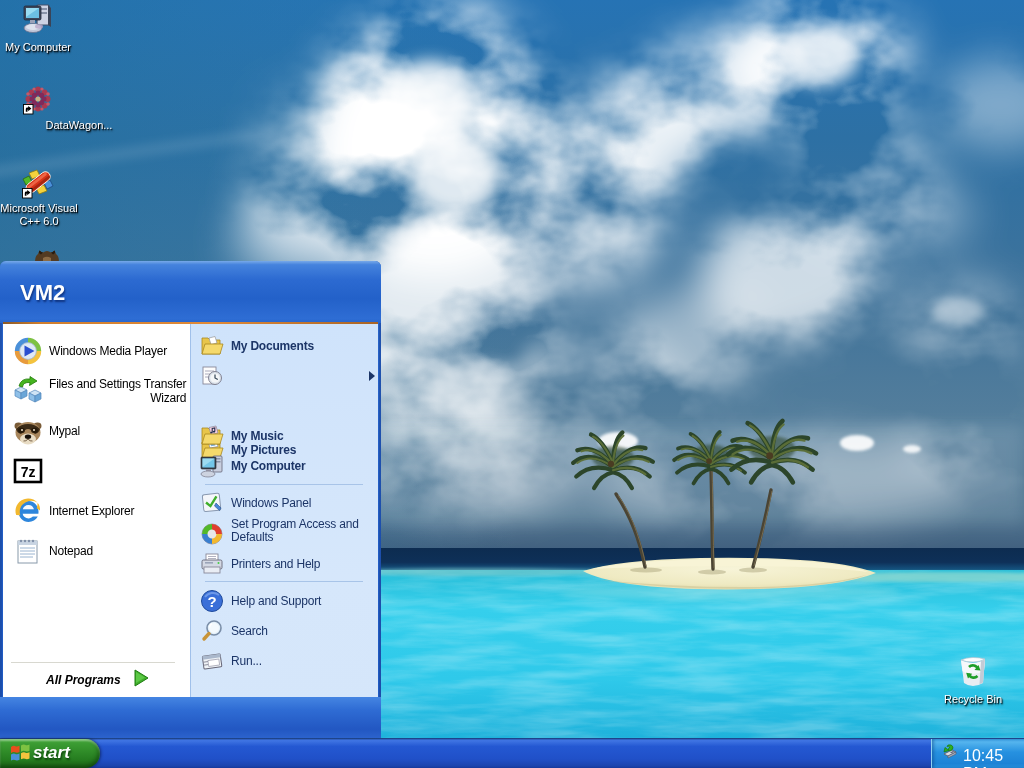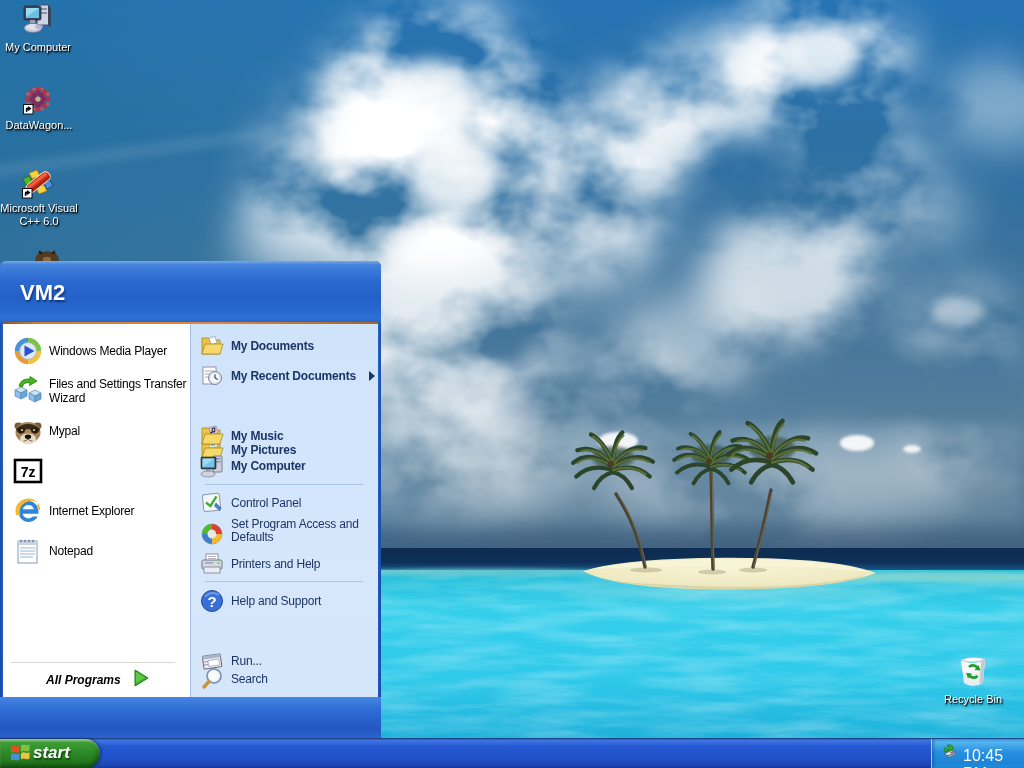--- a/index.html
+++ b/index.html
@@ -19,21 +19,21 @@
  background:linear-gradient(90deg,#8a5a28,#cf7e2e 10%,#e08a38 55%,#a86426 100%);}
 #mbody{position:absolute;left:3px;top:63px;width:375px;height:634px;}
 #lcol{position:absolute;left:0;top:0;width:187px;height:634px;background:#fff;}
 #rcol{position:absolute;left:187px;top:0;width:188px;height:634px;background:#d4e6fa;
  border-left:1px solid #a0c0ea;box-sizing:border-box;
  background:linear-gradient(180deg,#cfe3fb 0,#d6e7fb 40%,#d3e4f9 100%);}
 #mfoot{position:absolute;left:0;top:436px;width:381px;height:43px;
  background:linear-gradient(180deg,#4585e2 0,#2f6cd4 30%,#2257c2 75%,#2e66cf 100%);}
 .litem{position:absolute;left:8px;width:178px;height:40px;color:#000;font-size:12px;letter-spacing:-0.2px;}
 .litem .ic{position:absolute;left:2px;top:5px;width:30px;height:30px;}
-.litem .tx{position:absolute;left:38px;top:0;height:40px;display:flex;align-items:center;line-height:14px;}
+.litem .tx{position:absolute;left:38px;top:0;height:40px;display:flex;align-items:center;line-height:14px;text-align:right;}
 .ritem{position:absolute;left:4px;width:180px;height:30px;color:#1c3567;font-size:12px;letter-spacing:-0.2px;}
 .ritem .ic{position:absolute;left:5px;top:3px;width:24px;height:24px;}
 .ritem .tx{position:absolute;left:36px;top:0;height:30px;display:flex;align-items:center;line-height:13px;}
 .rbold{font-weight:bold;}
 .rsep{position:absolute;left:14px;width:158px;height:1px;background:#a8c4e8;}
 .lsep{position:absolute;left:8px;width:164px;height:1px;background:#d8d8d0;}
 
 #taskbar{position:absolute;left:0;top:738px;width:1024px;height:30px;
  background:linear-gradient(180deg,#14356e 0,#3e73e2 7%,#3e73e2 10%,#2458d2 28%,#2050c8 70%,#1b44ae 93%,#16389a 100%);}
 #startbtn{position:absolute;left:0;top:739px;width:100px;height:29px;border-radius:0 15px 15px 0;
@@ -261,21 +261,21 @@
       <circle cx="25" cy="19" r="1.8"></circle>
   <circle cx="11" cy="4" r="1.6"></circle>
       <circle cx="19" cy="4" r="1.6"></circle>
   <circle cx="11" cy="24" r="1.6"></circle>
       <circle cx="19" cy="24" r="1.6"></circle>
  </g>
  <circle cx="15" cy="14" r="2.6" fill="#c8b284"></circle>
  <rect x="0.5" y="19.5" width="9.5" height="9.5" fill="#fff" stroke="#000" stroke-width="0.9"></rect>
  <path d="M2.8 26.8 L2.8 24 Q2.8 22.6 4.4 22.6 L5.2 22.6 L5.2 21 L8.4 23.6 L5.2 26.2 L5.2 24.6 L4.8 24.6 Q4.5 24.6 4.5 25 L4.5 26.8 Z" fill="#000"></path>
 </svg>
-<div class="dlabel" style="left:0px;top:119px;width:78px;">DataWagon...</div>
+<div class="dlabel" style="left:0px;top:119px;width:78px;padding-left:40px;">DataWagon...</div>
 <svg class="abs" style="left:20px;top:169px;" width="36" height="30" viewBox="0 0 36 30">
  <path d="M9 4 L17 1 L20 7 L12 10 Z" fill="#f5d23c" stroke="#8a7a14" stroke-width="0.8"></path>
  <path d="M3 10 L9 7 L12 13 L6 16 Z" fill="#52b829" stroke="#2a6a10" stroke-width="0.8"></path>
  <path d="M24 14 L30 11 L33 17 L27 20 Z" fill="#4a90d9" stroke="#1c4a80" stroke-width="0.8"></path>
  <path d="M16 19 L24 16 L27 22 L19 25 Z" fill="#f5d23c" stroke="#8a7a14" stroke-width="0.8"></path>
  <g transform="rotate(-38 18 13)">
   <rect x="4" y="8.5" width="28" height="9.6" rx="4.8" fill="#d83418" stroke="#f8f6ea" stroke-width="0.9"></rect>
   <rect x="6" y="10" width="24" height="2.8" rx="1.4" fill="#f06a4a" opacity="0.9"></rect>
   <rect x="5" y="14.6" width="26" height="2.6" rx="1.3" fill="#a02410" opacity="0.85"></rect>
  </g>
@@ -409,21 +409,20 @@
      <rect x="3" y="3" width="13" height="17" fill="#fdfdfd" stroke="#889" stroke-width="0.9"></rect>
      <g stroke="#aab" stroke-width="1">
               <line x1="5" y1="7" x2="14" y2="7"></line>
               <line x1="5" y1="10" x2="14" y2="10"></line>
               <line x1="5" y1="13" x2="11" y2="13"></line>
             </g>
      <circle cx="15" cy="14" r="6.5" fill="#dde4ec" stroke="#778" stroke-width="0.9"></circle>
      <circle cx="15" cy="14" r="4.6" fill="#f4f6f8"></circle>
      <path d="M15 10.5 L15 14 L17.8 15.5" stroke="#345" stroke-width="1.2" fill="none"></path>
     </svg>
-    <div class="tx">My Recent Documents</div>
     <div style="position:absolute;left:174px;top:10px;width:0;height:0;border-left:6px solid #1c3567;border-top:5px solid transparent;border-bottom:5px solid transparent;"></div>
    </div>
    <div class="ritem rbold" style="top:67px;margin-top:44px;">
     <svg class="ic" viewBox="0 0 24 24">
      <path d="M2 8 L2 20 L20 20 L20 6 L10 6 L8 4 L2 4 Z" fill="#e8c54a" stroke="#a88820" stroke-width="0.8"></path>
      <path d="M8 3 L16 1.5 L18 8.5 L10 10 Z" fill="#fff" stroke="#889" stroke-width="0.7"></path>
      <path d="M10 4.5 L13.5 3.8 L15.5 7.5 L11 8.3 Z" fill="#7fb2e0"></path>
      <path d="M2 20 L5 10 L23 10 L20 20 Z" fill="#f5d96b" stroke="#a88820" stroke-width="0.8"></path>
     </svg>
     <div class="tx">My Pictures</div>
@@ -452,21 +451,21 @@
     </svg>
     <div class="tx">My Computer</div>
    </div>
    <div class="rsep" style="top:160px;"></div>
    <div class="ritem" style="top:164px;">
     <svg class="ic" viewBox="0 0 24 24">
      <rect x="3" y="3" width="17" height="17" rx="2" fill="#f4f6fa" stroke="#8898b0" stroke-width="1" transform="rotate(-6 11 11)"></rect>
      <path d="M6 11 L10 15 L17 6" stroke="#3fae2a" stroke-width="2.4" fill="none" transform="rotate(-6 11 11)"></path>
      <path d="M16 12 L21 17 L19.5 19.5 L14.5 15 Z" fill="#4a86d8" stroke="#26508c" stroke-width="0.6"></path>
     </svg>
-    <div class="tx">Control Panel</div>
+    <div class="tx">Windows Panel</div>
    </div>
    <div class="ritem" style="top:192px;height:37px;">
     <svg class="ic" viewBox="0 0 24 24" style="top:6px;">
      <circle cx="12" cy="12" r="10" fill="#e8e8e8" stroke="#889" stroke-width="0.8"></circle>
      <path d="M12 2 A10 10 0 0 1 22 12 L16 12 A4.5 4.5 0 0 0 12 7.5 Z" fill="#e03e2e"></path>
      <path d="M22 12 A10 10 0 0 1 12 22 L12 16.5 A4.5 4.5 0 0 0 16.5 12 Z" fill="#f2b82e"></path>
      <path d="M12 22 A10 10 0 0 1 2 12 L7.5 12 A4.5 4.5 0 0 0 12 16.5 Z" fill="#3a7fd0"></path>
      <path d="M2 12 A10 10 0 0 1 12 2 L12 7.5 A4.5 4.5 0 0 0 7.5 12 Z" fill="#52b829"></path>
     </svg>
     <div class="tx">Set Program Access and Defaults</div>
@@ -488,21 +487,21 @@
    <div class="rsep" style="top:257px;"></div>
    <div class="ritem" style="top:262px;">
     <svg class="ic" viewBox="0 0 24 24">
      <circle cx="12" cy="12" r="10.5" fill="#3a6fd8"></circle>
      <circle cx="12" cy="12" r="10.5" fill="none" stroke="#1e4a9c" stroke-width="1"></circle>
      <path d="M5 8 A 10 10 0 0 1 19 6" stroke="#7aa4ec" stroke-width="2" fill="none" opacity="0.8"></path>
      <text x="12" y="17.5" font-size="15" font-weight="bold" text-anchor="middle" fill="#fff" font-family="Liberation Sans">?</text>
     </svg>
     <div class="tx">Help and Support</div>
    </div>
-   <div class="ritem" style="top:292px;margin-top:48px;">
+   <div class="ritem" style="top:292px;">
     <svg class="ic" viewBox="0 0 24 24">
      <circle cx="14" cy="9" r="7" fill="#e6f2fa" fill-opacity="0.9" stroke="#7a8ea8" stroke-width="1.6"></circle>
      <circle cx="14" cy="9" r="5" fill="#f4fafe"></circle>
      <path d="M12 4.5 A 5 5 0 0 0 9.5 8.5" stroke="#fff" stroke-width="1.6" fill="none"></path>
      <path d="M9 14.5 L4 20" stroke="#c89438" stroke-width="3.4" stroke-linecap="round"></path>
     </svg>
     <div class="tx">Search</div>
    </div>
    <div class="ritem" style="top:322px;">
     <svg class="ic" viewBox="0 0 24 24">

